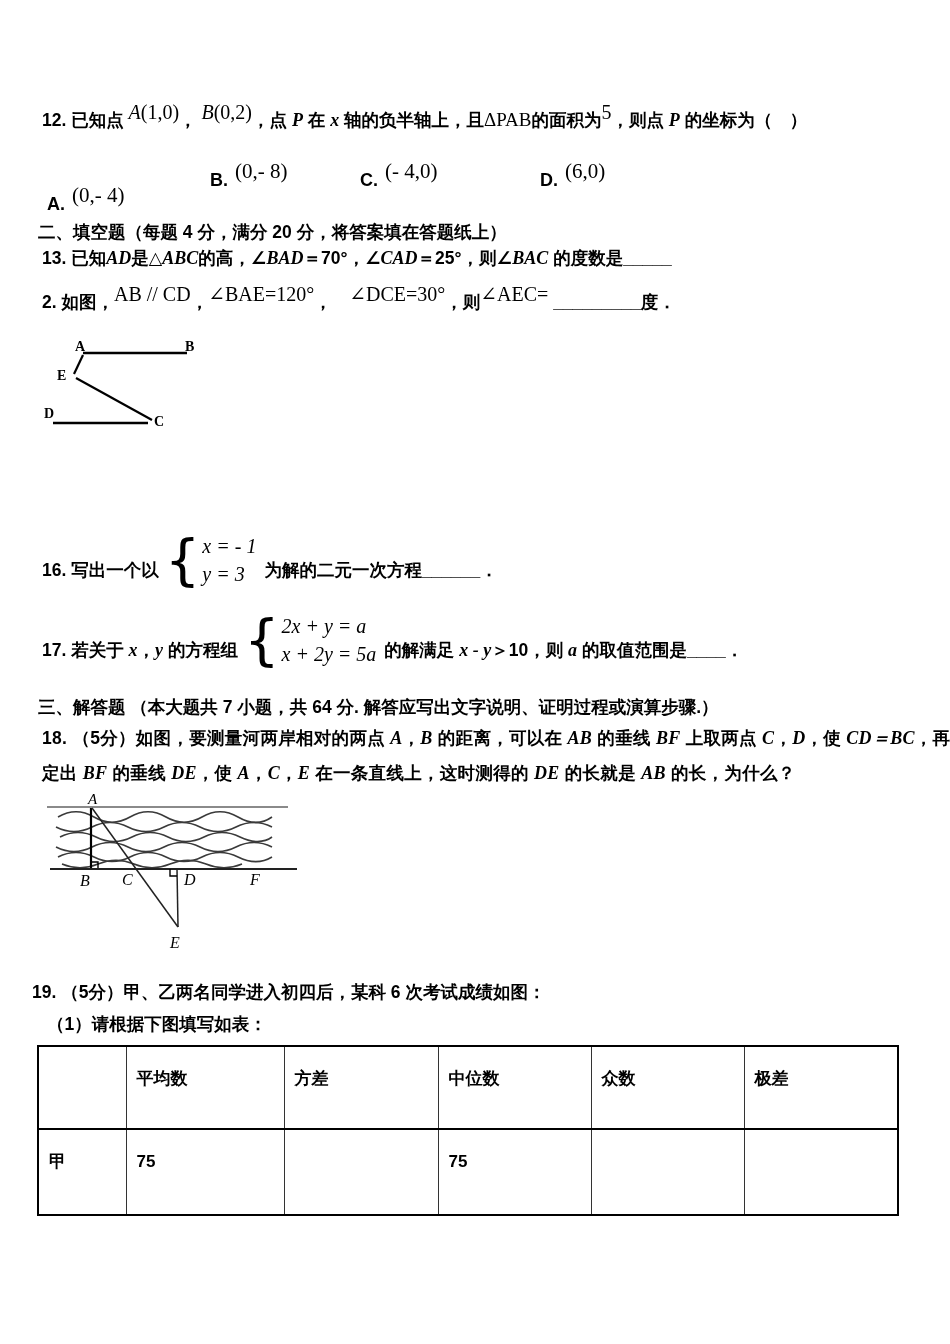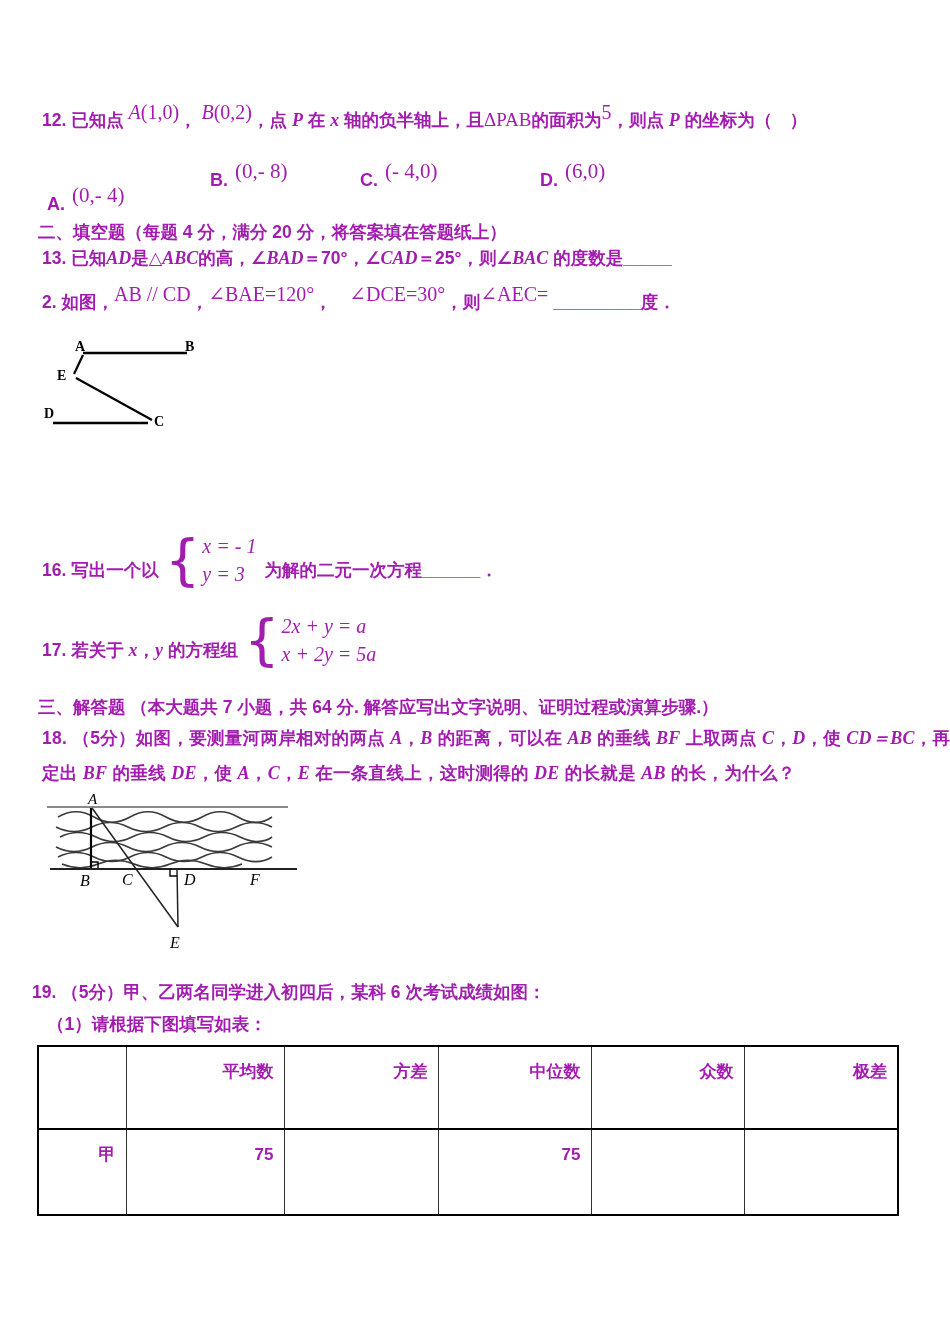--- a/index.html
+++ b/index.html
@@ -1,21 +1,21 @@
 <!DOCTYPE html>
 <html><head>
 <meta charset="utf-8">
 <style>
   * { box-sizing: border-box; margin: 0; padding: 0; }
   body { background: #e8e8e8; }
   .page {
     position: relative;
     width: 950px; height: 1344px;
     background: #ffffff;
-    color: #a21caf;
+    color: #000000;
     overflow: hidden;
     font-family: "Liberation Sans", "DejaVu Sans", sans-serif;
   }
   .line { position: absolute; white-space: nowrap; }
   
   .seg-cn  { font: bold 17.5px/27px "Liberation Sans", "DejaVu Sans", sans-serif; }
   .seg-m   { font: bold italic 18px/27px "Liberation Serif", "DejaVu Serif", serif; }
   .seg-mu  { font: 19px/27px "Liberation Serif", "DejaVu Serif", serif; }
   .seg-msup{ font: 20px/27px "Liberation Serif", "DejaVu Serif", serif; position: relative; top: -7px; }
   .seg-msi { font: italic 20px/27px "Liberation Serif", "DejaVu Serif", serif; position: relative; top: -7px; }
@@ -30,23 +30,22 @@
   .sys { display: inline-flex; flex-direction: column; }
   .sysline { font: italic 20px/28px "Liberation Serif", "DejaVu Serif", serif; }
   .segwrap { display: inline-block; }
   
   .score-table { position: absolute; border-collapse: collapse; table-layout: fixed; background: #fff; }
   .score-table td {
     border: 1px solid #333;
     border-top: 2px solid #000;
     border-bottom: 2px solid #000;
     vertical-align: top;
-    padding: 14px 10px;
+    padding: 21px 10px;
     font: bold 17px/22px "Liberation Sans", "DejaVu Sans", sans-serif;
-    text-align: right;
   }
   .score-table { border: 2px solid #000; }
   svg text { font-family: "Liberation Serif", "DejaVu Serif", serif; }
 </style>
 </head>
 <body>
 
 <div class="page">
 
   <div class="line" style="top:106px; left:42px;"><span class="seg-cn">12. 已知点 </span><span class="seg-msi">A</span><span class="seg-msup">(1,0)</span><span class="seg-cn">， </span><span class="seg-msi">B</span><span class="seg-msup">(0,2)</span><span class="seg-cn">，点 </span><span class="seg-m">P</span><span class="seg-cn"> 在 </span><span class="seg-m">x</span><span class="seg-cn"> 轴的负半轴上，且</span><span class="seg-mu">ΔPAB</span><span class="seg-cn">的面积为</span><span class="seg-msup">5</span><span class="seg-cn">，则点 </span><span class="seg-m">P</span><span class="seg-cn"> 的坐标为（　）</span></div>
@@ -95,20 +94,21 @@
     <span class="seg-cn" style="margin-left:8px;">为解的二元一次方程______．</span>
   </div>
 
   <div class="sysrow" style="top:604px; left:42px; height:64px;">
     <span class="segwrap" style="margin-bottom:4px;"><span class="seg-cn">17. 若关于 </span><span class="seg-m">x</span><span class="seg-cn">，</span><span class="seg-m">y</span><span class="seg-cn"> 的方程组</span></span>
     <span class="brace">{</span>
     <span class="sys">
       <span class="sysline">2x + y = a</span>
       <span class="sysline">x + 2y = 5a</span>
     </span>
+    <span class="segwrap" style="margin-left:8px; margin-bottom:4px;"><span class="seg-cn">的解满足 </span><span class="seg-m">x - y</span><span class="seg-cn">＞10，则 </span><span class="seg-m">a</span><span class="seg-cn"> 的取值范围是____．</span></span>
   </div>
 
   <div class="line seg-cn" style="top:694px; left:38px;">三、解答题 （本大题共 7 小题，共 64 分. 解答应写出文字说明、证明过程或演算步骤.）</div>
 
   <div class="line" style="top:725px; left:42px; letter-spacing:0.3px;"><span class="seg-cn">18. （5分）如图，要测量河两岸相对的两点 </span><span class="seg-m">A</span><span class="seg-cn">，</span><span class="seg-m">B</span><span class="seg-cn"> 的距离，可以在 </span><span class="seg-m">AB</span><span class="seg-cn"> 的垂线 </span><span class="seg-m">BF</span><span class="seg-cn"> 上取两点 </span><span class="seg-m">C</span><span class="seg-cn">，</span><span class="seg-m">D</span><span class="seg-cn">，使 </span><span class="seg-m">CD＝BC</span><span class="seg-cn">，再</span></div>
   <div class="line" style="top:760px; left:42px; letter-spacing:0.3px;"><span class="seg-cn">定出 </span><span class="seg-m">BF</span><span class="seg-cn"> 的垂线 </span><span class="seg-m">DE</span><span class="seg-cn">，使 </span><span class="seg-m">A</span><span class="seg-cn">，</span><span class="seg-m">C</span><span class="seg-cn">，</span><span class="seg-m">E</span><span class="seg-cn"> 在一条直线上，这时测得的 </span><span class="seg-m">DE</span><span class="seg-cn"> 的长就是 </span><span class="seg-m">AB</span><span class="seg-cn"> 的长，为什么？</span></div>
 
   <svg style="position:absolute; left:38px; top:792px;" width="270" height="165" viewBox="0 0 270 165">
     <text x="50" y="12" font-size="15" font-style="italic">A</text>
     <line x1="9" y1="15" x2="250" y2="15" stroke="#8a8a8a" stroke-width="2.2"></line>

